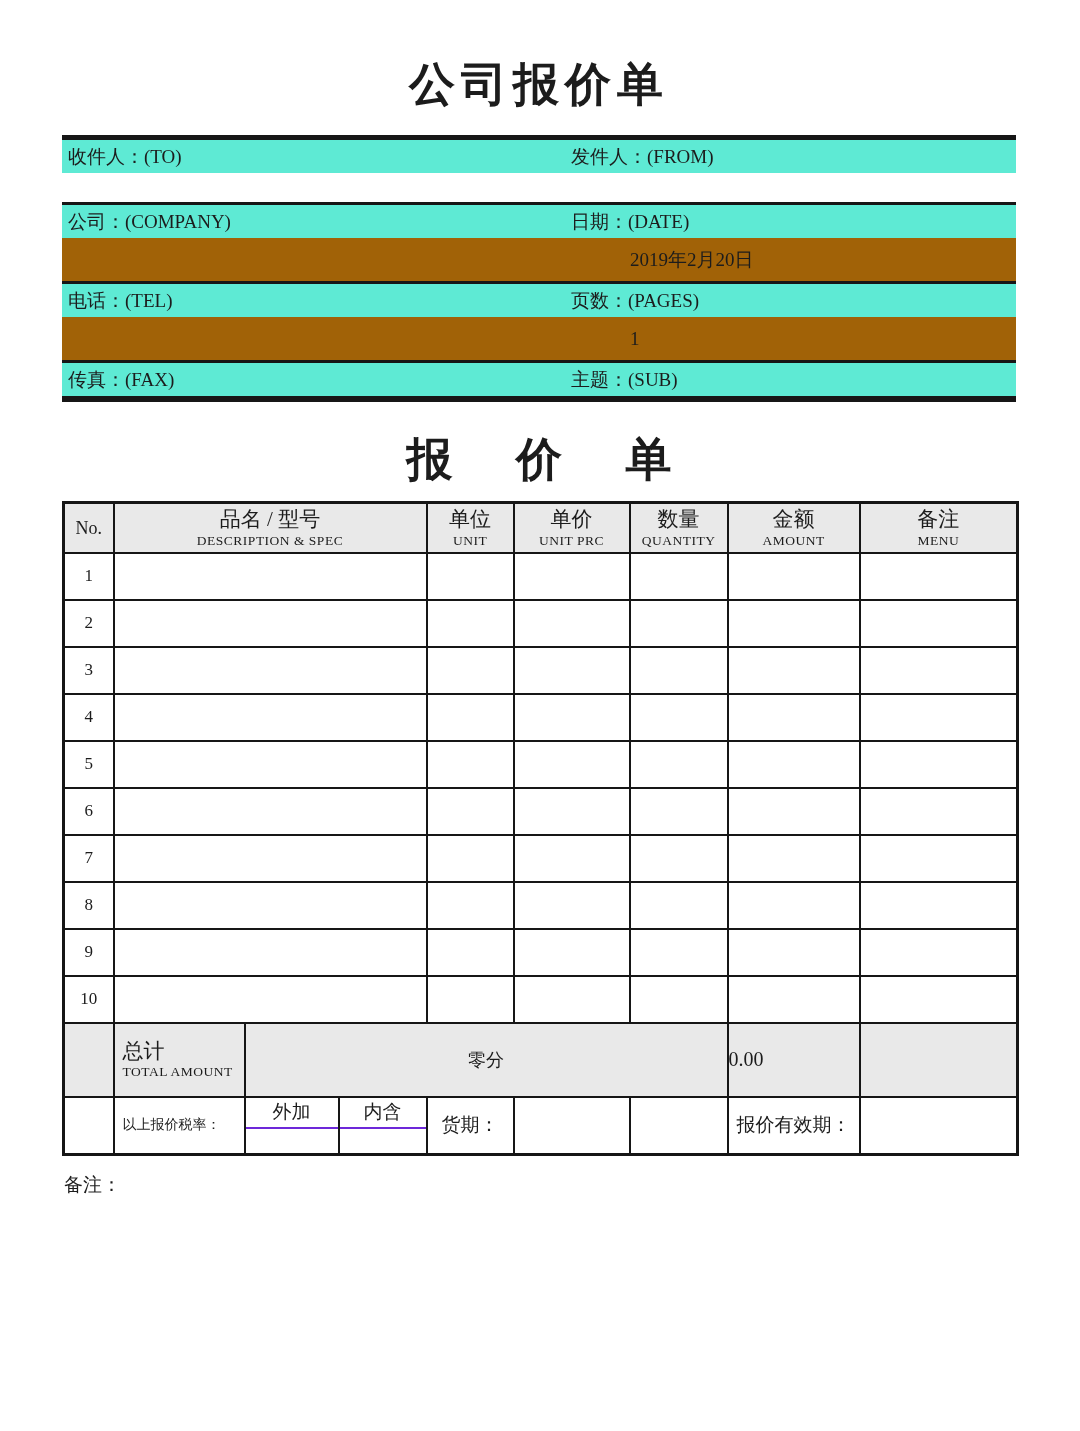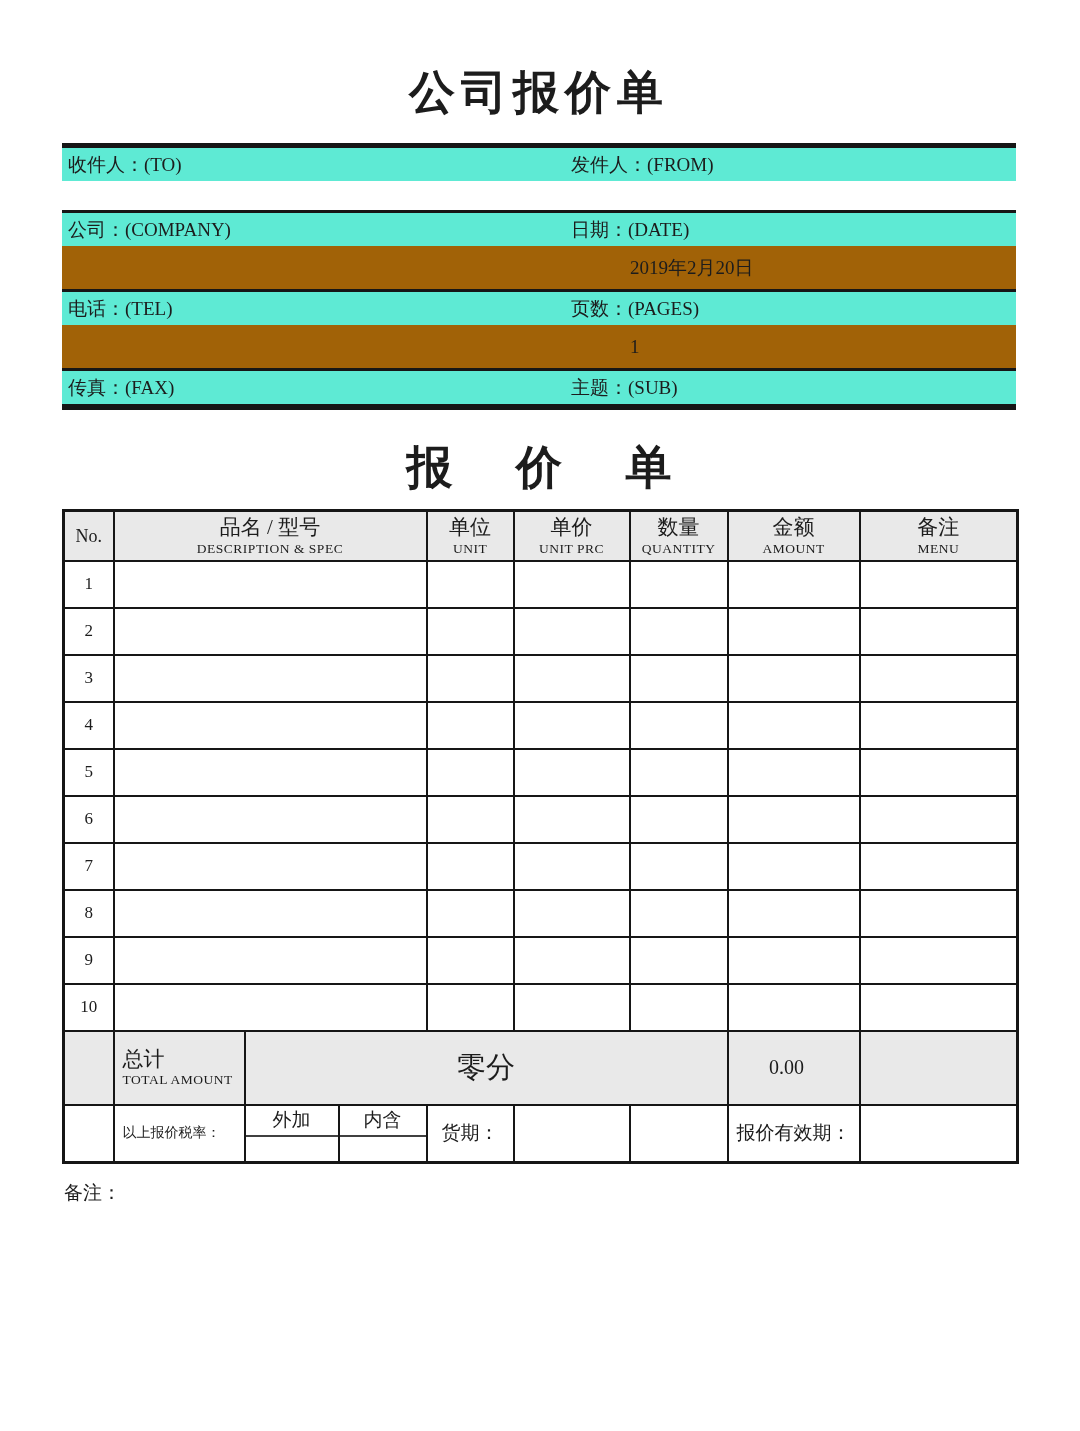--- a/index.html
+++ b/index.html
@@ -3,21 +3,21 @@
 <meta charset="utf-8">
 <style>
   * { margin: 0; padding: 0; box-sizing: border-box; }
   html, body { background: #ffffff; }
   body {
     width: 1080px; height: 1431px;
     font-family: "Liberation Serif", "DejaVu Serif", serif;
     color: #1c1c1c;
     position: relative;
   }
-  .sheet { position: absolute; left: 62px; top: 16px; width: 954px; }
+  .sheet { position: absolute; left: 62px; top: 8px; width: 954px; }
 
   
   .doc-title {
     margin-top: 44px;
     text-align: center;
     font-size: 46px;
     font-weight: 600;
     letter-spacing: 6px;
     line-height: 66px;
   }
@@ -64,29 +64,29 @@
   .h-zh { font-size: 21px; line-height: 26px; }
   .h-en { font-size: 13.5px; line-height: 17px; letter-spacing: 0.5px; }
   .no-head { font-size: 18px; }
 
   tr.item-row td { height: 47px; background: #ffffff; }
   td.cell-no { text-align: center; font-size: 17px; }
 
   tr.total-row td { height: 74px; background: #e9e9e9; }
   .total-zh { font-size: 21px; line-height: 25px; padding-left: 8px; }
   .total-en { font-size: 13.5px; line-height: 16px; padding-left: 8px; letter-spacing: 0.5px; }
-  td.total-words { text-align: center; font-size: 29px; }
-  td.total-amt { text-align: center; font-size: 20px; padding-right: 14px; }
+  td.total-words { text-align: center; font-size: 18px; }
+  td.total-amt { text-align: left; font-size: 20px; padding-right: 14px; }
 
   tr.tax-row td { height: 57px; background: #ffffff; }
   td.tax-label { font-size: 14px; padding-left: 8px; }
   td.split-cell { padding: 0; vertical-align: top; }
   .split-top {
     height: 31px; display: flex; align-items: center; justify-content: center;
-    font-size: 19px; border-bottom: 2px solid #404040;
+    font-size: 19px; border-bottom: 2px solid #6d28d9;
   }
   .split-bot { height: 24px; }
   td.center-label { text-align: center; font-size: 19px; }
 
   
   .notes-label { margin-top: 16px; font-size: 19px; padding-left: 2px; }
 </style>
 </head>
 <body>
 

